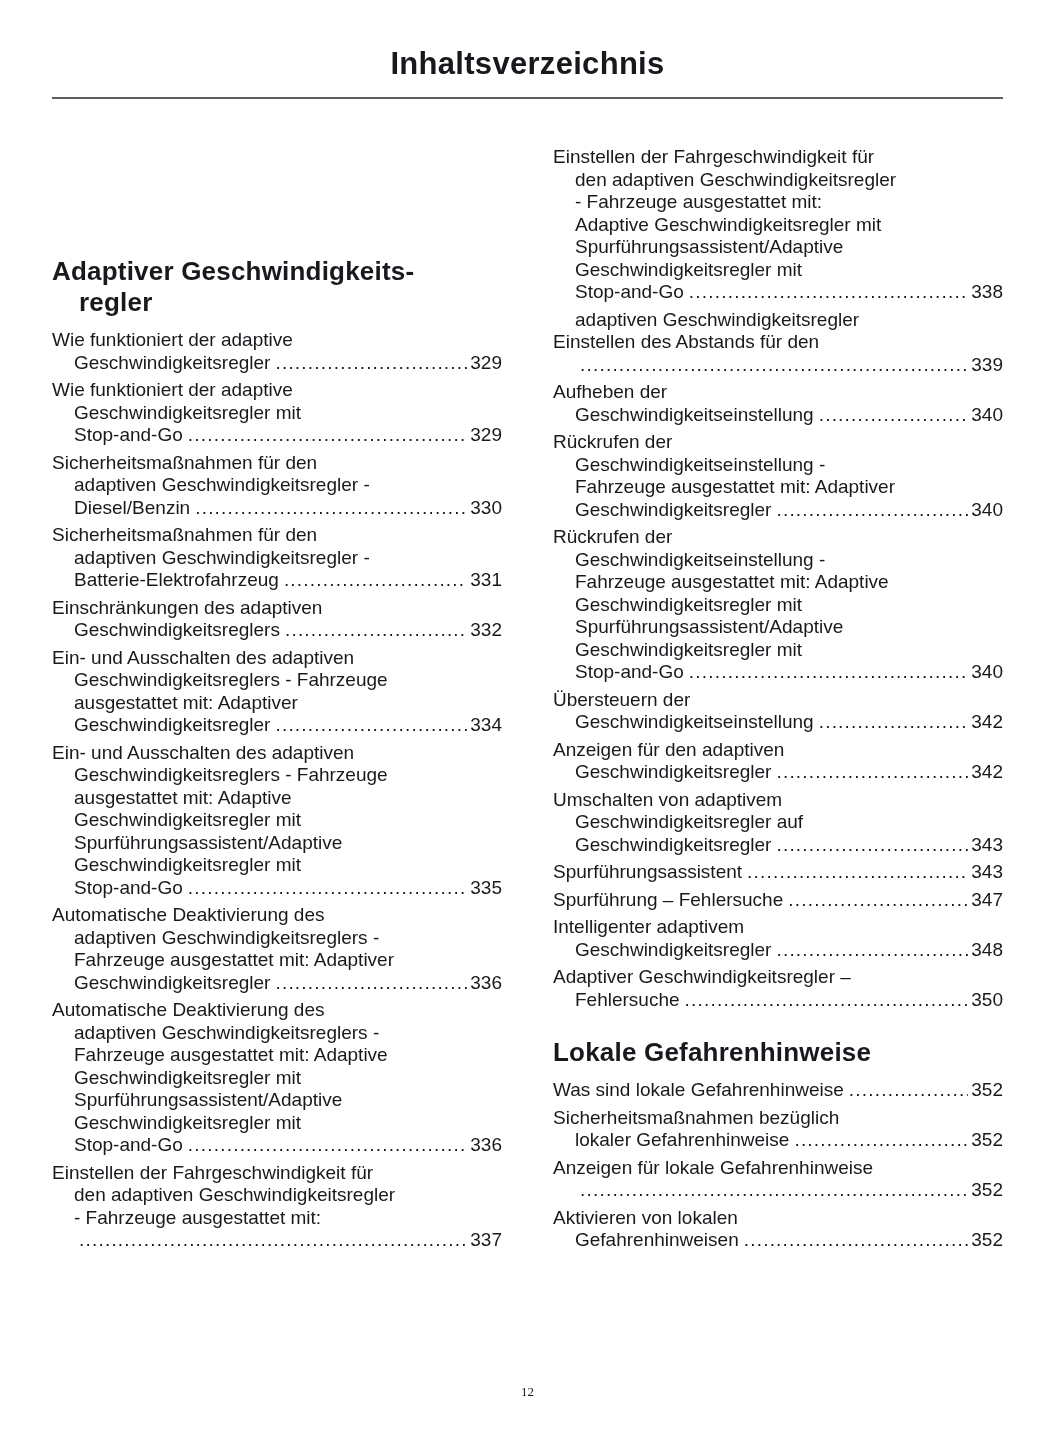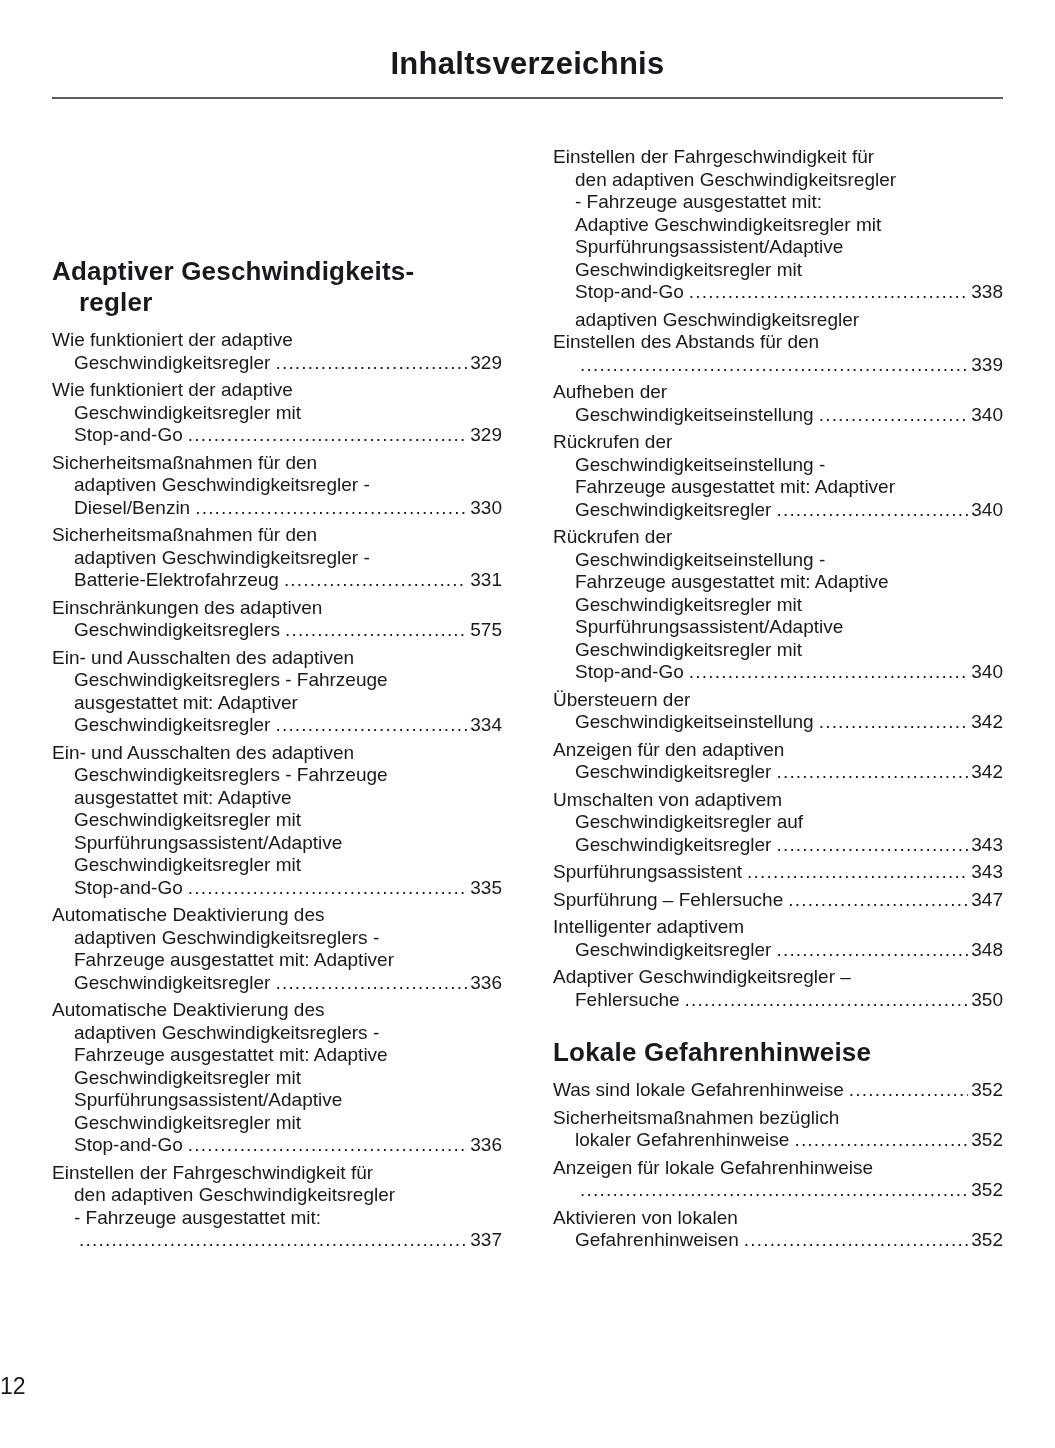--- a/index.html
+++ b/index.html
@@ -68,22 +68,23 @@
     content: "..............................................................................................................................";
     letter-spacing: 1.2px;
   }
   .pnum { flex: none; }
 
   .footer {
     position: absolute;
     left: 0;
     right: 0;
     bottom: 48px;
-    text-align: left;
-    font-size: 23px;
+    text-align: center;
+    font-size: 13px;
+    font-family: Liberation Serif, serif;
   }
 </style>
 </head>
 <body style="color: rgb(23, 25, 29);">
 
 <div class="page">
   <div>
     <h1 class="title">Inhaltsverzeichnis</h1>
     <div class="rule"></div>
   </div>
@@ -127,21 +128,21 @@
             <span class="ltext">Batterie-Elektrofahrzeug</span>
             <span class="dots"></span>
             <span class="pnum">331</span>
           </div>
         </div>
         <div class="toc-entry">
           <div class="eline">Einschränkungen des adaptiven</div>
           <div class="eline lastline cont">
             <span class="ltext">Geschwindigkeitsreglers</span>
             <span class="dots"></span>
-            <span class="pnum">575</span>
+            <span class="pnum">332</span>
           </div>
         </div>
         <div class="toc-entry">
           <div class="eline">Ein- und Ausschalten des adaptiven</div>
           <div class="eline cont">Geschwindigkeitsreglers - Fahrzeuge</div>
           <div class="eline cont">ausgestattet mit: Adaptiver</div>
           <div class="eline lastline cont">
             <span class="ltext">Geschwindigkeitsregler</span>
             <span class="dots"></span>
             <span class="pnum">334</span>

